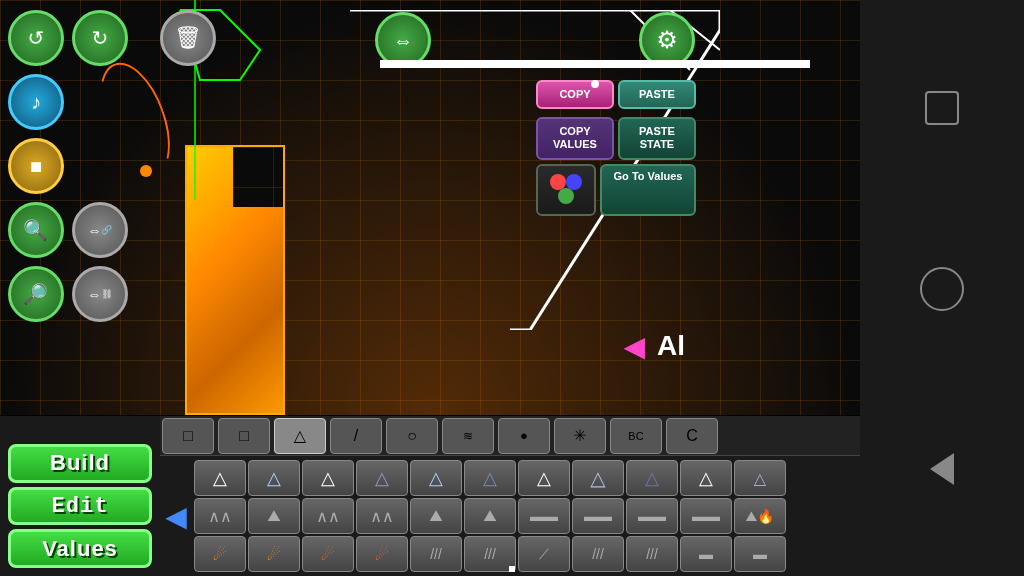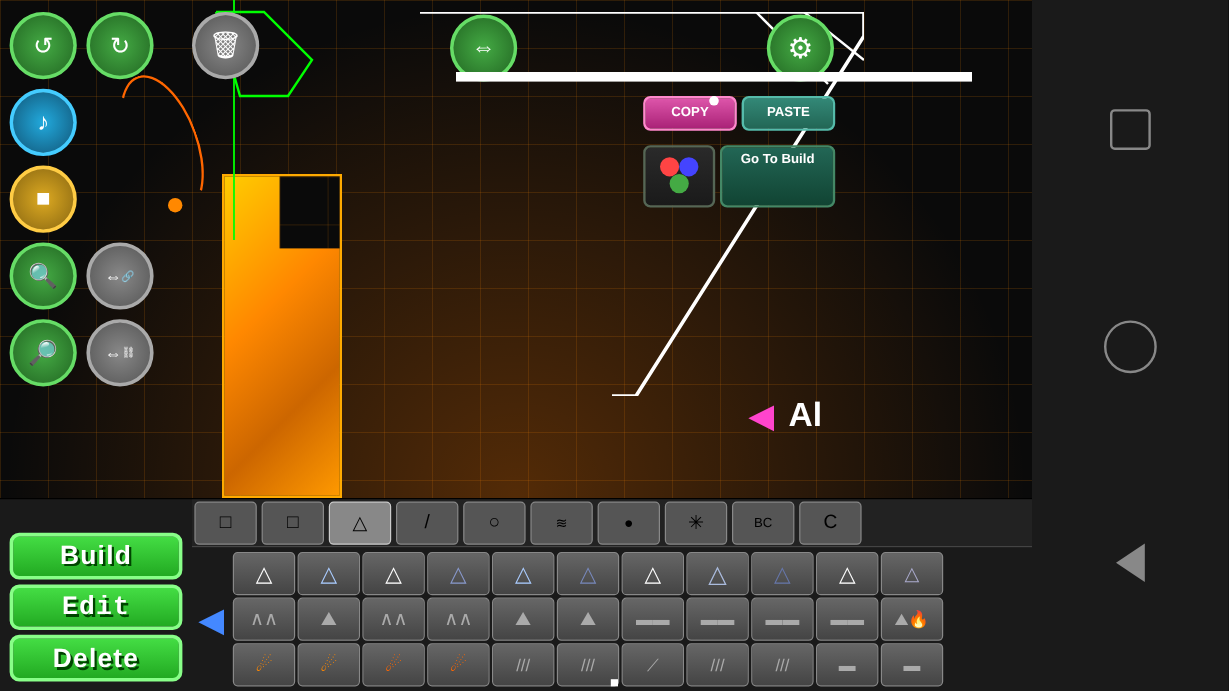--- a/index.html
+++ b/index.html
@@ -622,46 +622,48 @@
   <div class="toolbar-btn btn-settings" style="position:absolute;right:165px;top:12px;z-index:10;font-size:24px;">⚙</div>
 
   <div id="right-panel">
     <div class="right-panel-row">
       <div class="rpanel-btn rpanel-pink">Copy</div>
       <div class="rpanel-btn rpanel-teal">Paste</div>
     </div>
     <div class="right-panel-row">
     </div>
     <div class="right-panel-row">
+      <div class="rpanel-btn rpanel-darkpurple">Copy Values</div>
+      <div class="rpanel-btn rpanel-darkteal">Paste State</div>
     </div>
     <div class="right-panel-row">
 
       <div class="rpanel-colors">
         <svg width="40" height="40" viewBox="0 0 40 40">
           <circle cx="12" cy="12" r="8" fill="#ff4444"></circle>
           <circle cx="28" cy="12" r="8" fill="#4444ff"></circle>
           <circle cx="20" cy="26" r="8" fill="#44aa44"></circle>
         </svg>
       </div>
-      <div class="rpanel-golayer">Go To Build</div>
+      <div class="rpanel-golayer">Go To Values</div>
     </div>
   </div>
 
   <div class="pink-arrow">◀</div>
 
   <div class="al-text">Al</div>
 
 </div>
 
 <div id="bottom-bar">
 
   <div id="left-buttons">
     <div class="main-btn btn-build">Build</div>
     <div class="main-btn btn-edit">Edit</div>
-    <div class="main-btn btn-deletemain">Delete</div>
+    <div class="main-btn btn-deletemain">Values</div>
   </div>
 
   <div id="object-area">
 
     <div id="object-tabs">
       <div class="obj-tab">□</div>
       <div class="obj-tab">□</div>
       <div class="obj-tab active">△</div>
       <div class="obj-tab">/</div>
       <div class="obj-tab">○</div>

